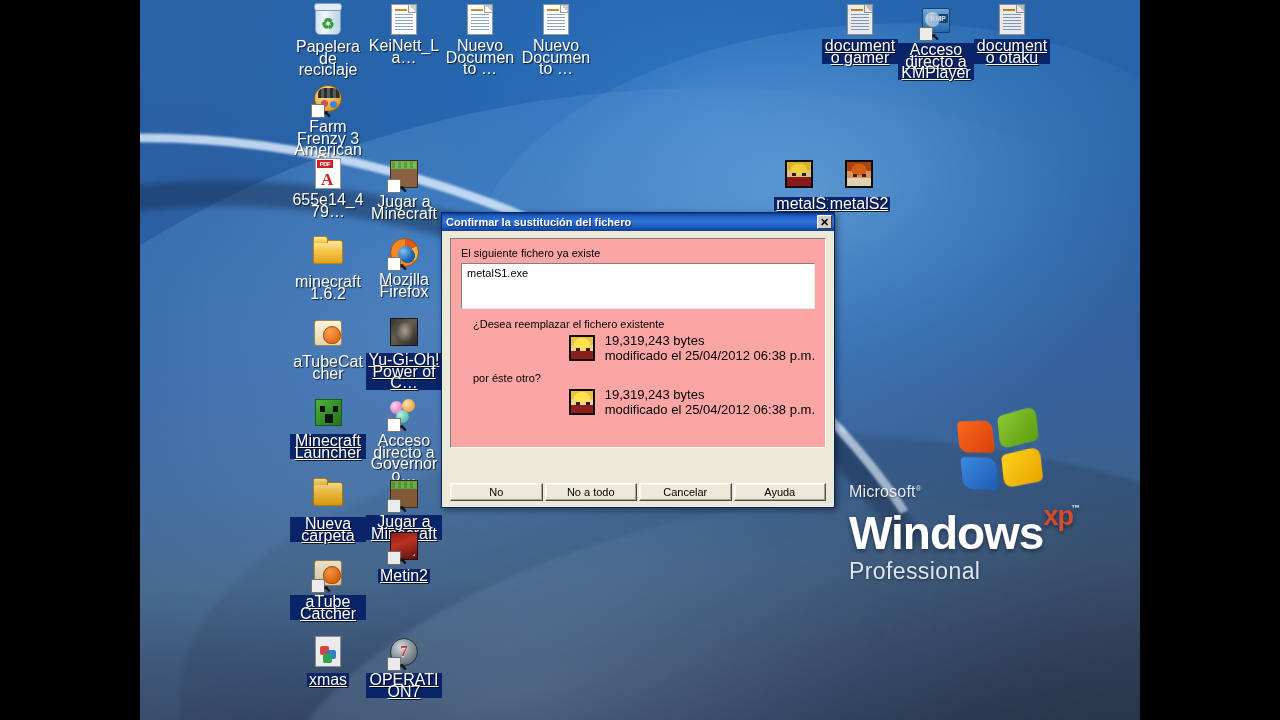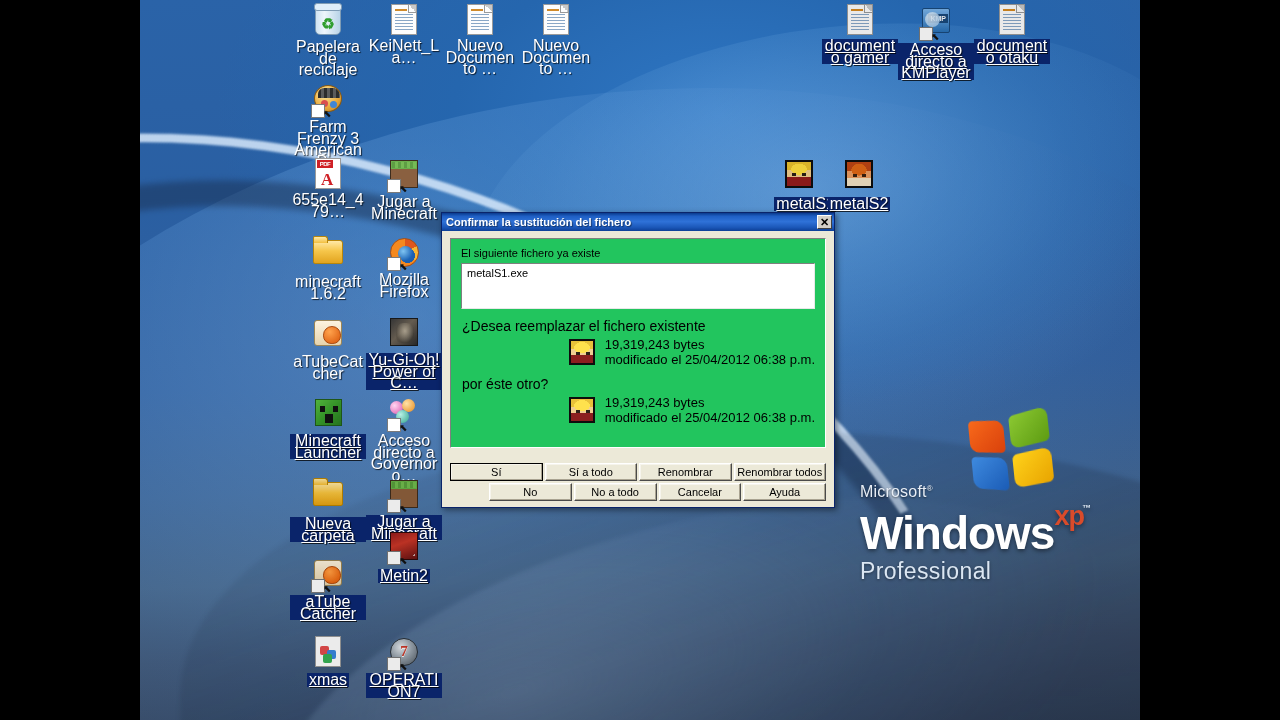--- a/index.html
+++ b/index.html
@@ -302,21 +302,21 @@
       radial-gradient(ellipse 13px 10px at 50% 32%, #d96a1f 0 58%, rgba(217,106,31,0) 59%),
       linear-gradient(to bottom, #b5481a 0 38%, #e8a06a 38% 66%, #f2e3c8 66% 100%);
   }
   .art-metalS2::after {
     content:""; position:absolute; left:6px; top:12px; width:4px; height:3px;
     background:#3a2212; box-shadow: 9px 0 0 #3a2212;
   }
 
   
   #xp-brand {
-    position: absolute; right: 30px; bottom: 135px;
+    position: absolute; right: 41px; bottom: 135px;
     width: 250px; text-align: left; user-select:none;
   }
   #xp-flag {
     position: absolute; right: 56px; top: -66px;
     width: 86px; height: 74px; transform: perspective(160px) rotateY(-12deg) rotate(-6deg);
   }
   #xp-flag i {
     position: absolute; width: 38px; height: 33px; display: block;
     border-radius: 5px 9px 5px 9px;
   }
@@ -366,29 +366,29 @@
     width: 15px; height: 14px; background:#d4d0c8;
     border: 1px solid #ffffff; border-right-color:#404040; border-bottom-color:#404040;
     display:flex; align-items:center; justify-content:center;
     font-size:11px; line-height:11px; color:#000; font-weight:bold; cursor:default;
     font-family:"Liberation Sans", sans-serif;
   }
   #dlg-body { padding: 7px 8px 0; }
   #group {
     border: 1px solid #7f7f7f; border-right-color:#fff; border-bottom-color:#fff;
     padding: 8px 10px 10px; height: 210px;
-    background: #22c55e;
+    background: #fca5a5;
   }
   .lead { font-size:11px; margin-bottom:4px; }
   #filelist {
     height: 46px; background:#fff;
     border: 1px solid #7f7f7f; border-right-color:#e8e8e8; border-bottom-color:#e8e8e8;
     padding: 3px 5px; font-size:11px; overflow:hidden;
   }
-  .q-line { margin: 9px 1px 3px; font-size:14px; }
+  .q-line { margin: 9px 12px 3px; font-size:11px; }
   .file-row { display:flex; align-items:flex-start; margin-left: 34px; }
   .file-row .thumb { width: 26px; height: 26px; flex: 0 0 26px; margin-right: 10px; }
   .file-row .meta { font-size:13px; line-height:15px; padding-top:0px; }
 
   #buttons {
     position:absolute; left: 8px; right: 8px; bottom: 6px;
   }
   .btn-row { display:flex; }
   .btn-row + .btn-row { margin-top: 2px; padding-left: 39px; }
   .xbtn {
@@ -573,26 +573,20 @@
           <div class="thumb art-metalS1"></div>
           <div class="meta">
             <div>19,319,243 bytes</div>
             <div>modificado el 25/04/2012 06:38 p.m.</div>
           </div>
         </div>
       </div>
     </div>
 
     <div id="buttons">
-      <div class="btn-row" id="btn-row-1">
-          <div class="xbtn focused">Sí</div>
-          <div class="xbtn">Sí a todo</div>
-          <div class="xbtn">Renombrar</div>
-          <div class="xbtn">Renombrar todos</div>
-        </div>
       <div class="btn-row" id="btn-row-2">
           <div class="xbtn">No</div>
           <div class="xbtn">No a todo</div>
           <div class="xbtn">Cancelar</div>
           <div class="xbtn">Ayuda</div>
         </div>
     </div>
   </div>
 
 </div>

